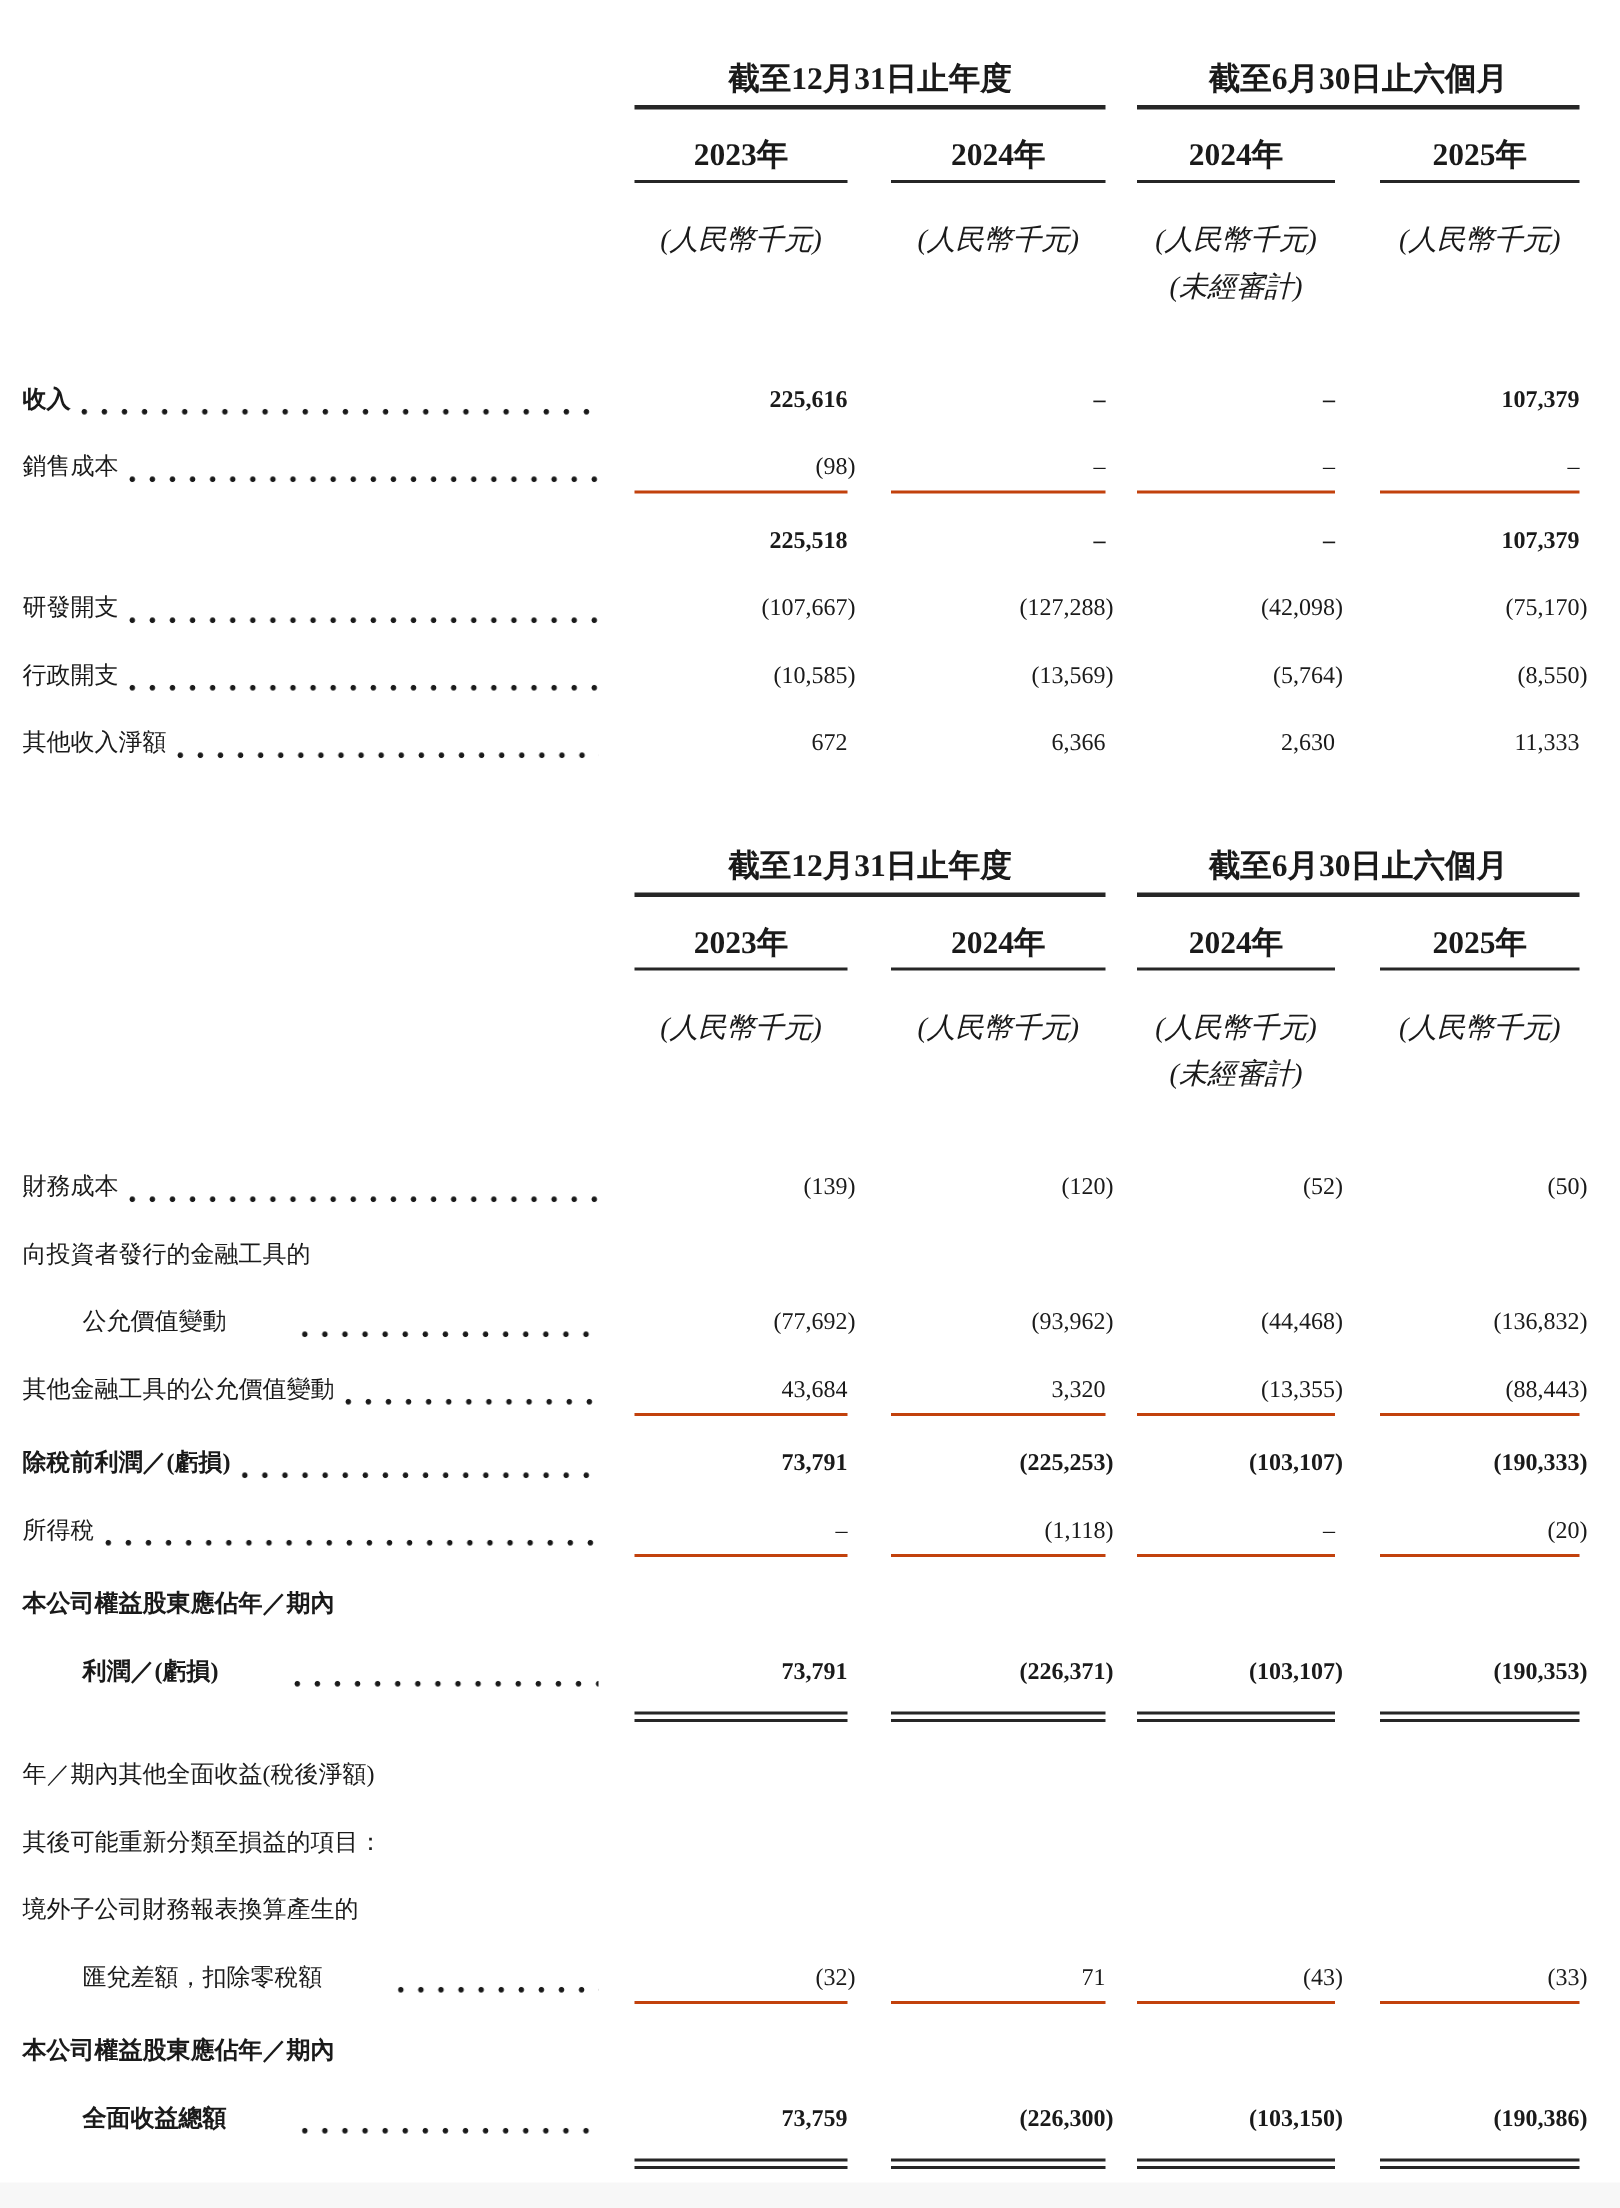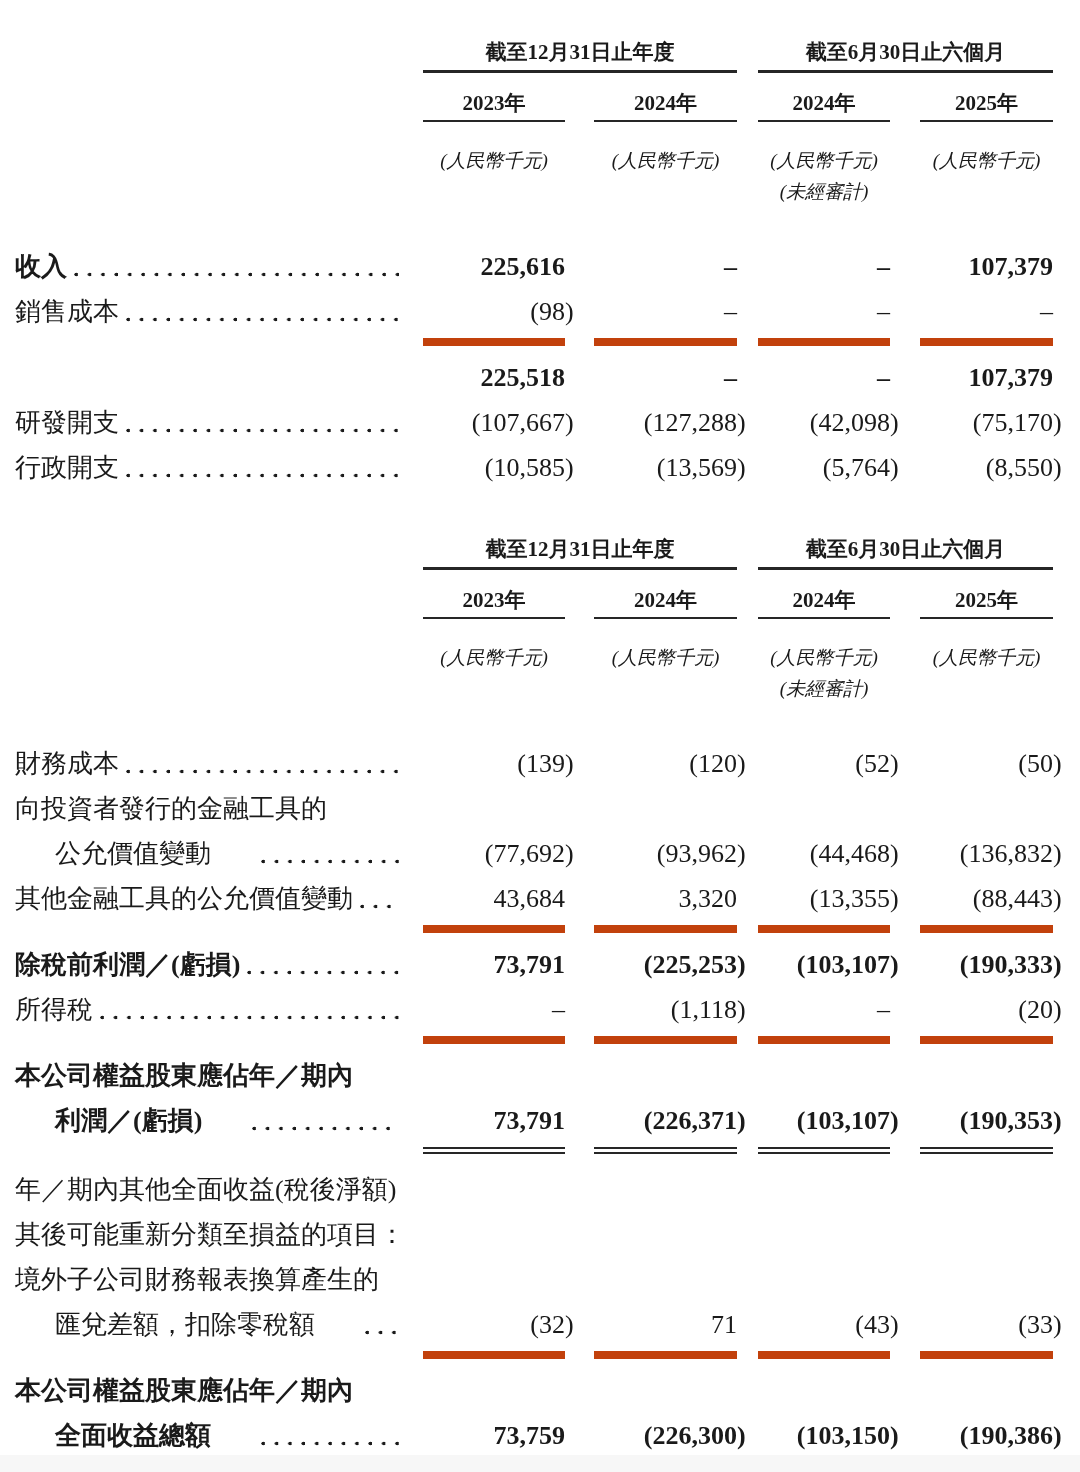--- a/index.html
+++ b/index.html
@@ -50,21 +50,21 @@
     text-align: center; font-style: italic;
     font-size: 19px; line-height: 26px;
     padding-top: 5px;
   }
   .header-notes { margin-bottom: 47px; }
 
   
   .row {
     align-items: baseline;
     margin-bottom: 15px;
-    font-size: 26px; line-height: 30px;
+    font-size: 16px; line-height: 30px;
   }
   .row.u  { margin-bottom: 17px; }
   .row.uu { margin-bottom: 26px; }
   .row.b  { font-weight: bold; }
 
   .lbl { display: flex; padding-left: 15px; }
   .lbl.ind { padding-left: 55px; gap: 43px; }
   .lbl .t { white-space: pre; }
   .leader {
     flex: 1 1 auto;
@@ -73,22 +73,21 @@
     margin: 0 24px 5px 7px;
     background-image: radial-gradient(circle at 2.2px 2.5px, #1a1a1a 1.6px, transparent 2.1px);
     background-size: 13.4px 5px;
     background-repeat: repeat-x;
   }
 
   .val { text-align: right; white-space: nowrap; }
   .val .ovr { display: inline-block; width: 0; white-space: pre; }
 
   .cell-u {
-    border-bottom: 8px solid #c2410c;
-    padding-bottom: 11px;
+    border-bottom: 2px solid #c2410c;
   }
   .cell-uu {
     border-bottom: 2px solid #262626;
     padding-bottom: 11px;
     position: relative;
   }
   .cell-uu::after {
     content: "";
     position: absolute; left: 0; right: 0; bottom: -7px;
     border-bottom: 2px solid #262626;
@@ -168,20 +167,30 @@
       <div class="grid row">
         <div class="cl lbl">
           <span class="t">行政開支</span>
           <span class="leader"></span>
         </div>
         <div class="c1 val"><span>(10,585<span class="ovr">)</span></span></div>
         <div class="c2 val"><span>(13,569<span class="ovr">)</span></span></div>
         <div class="c3 val"><span>(5,764<span class="ovr">)</span></span></div>
         <div class="c4 val"><span>(8,550<span class="ovr">)</span></span></div>
       </div>
+      <div class="grid row">
+        <div class="cl lbl">
+          <span class="t">其他收入淨額</span>
+          <span class="leader"></span>
+        </div>
+        <div class="c1 val"><span>672</span></div>
+        <div class="c2 val"><span>6,366</span></div>
+        <div class="c3 val"><span>2,630</span></div>
+        <div class="c4 val"><span>11,333</span></div>
+      </div>
     </div>
   <div class="section-2">
       <div class="grid header-groups">
         <div class="g1">截至12月31日止年度</div>
         <div class="g2">截至6月30日止六個月</div>
       </div>
       <div class="grid header-years">
         <div class="c1">2023年</div>
         <div class="c2">2024年</div>
         <div class="c3">2024年</div>

